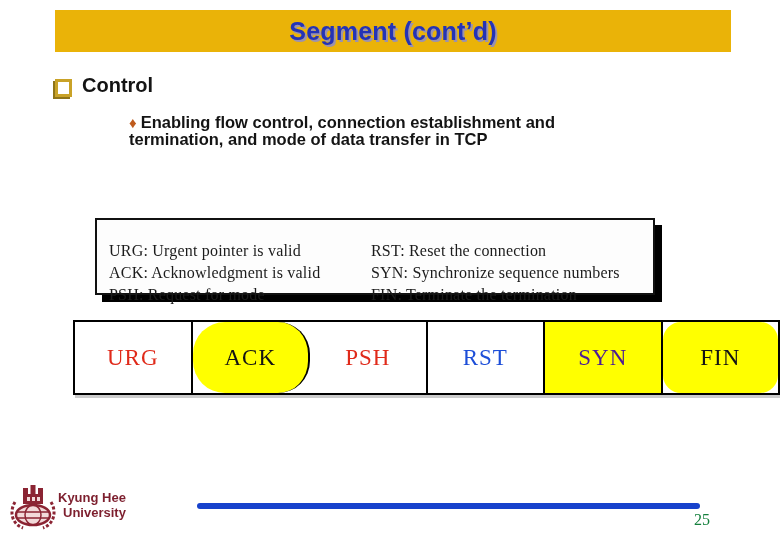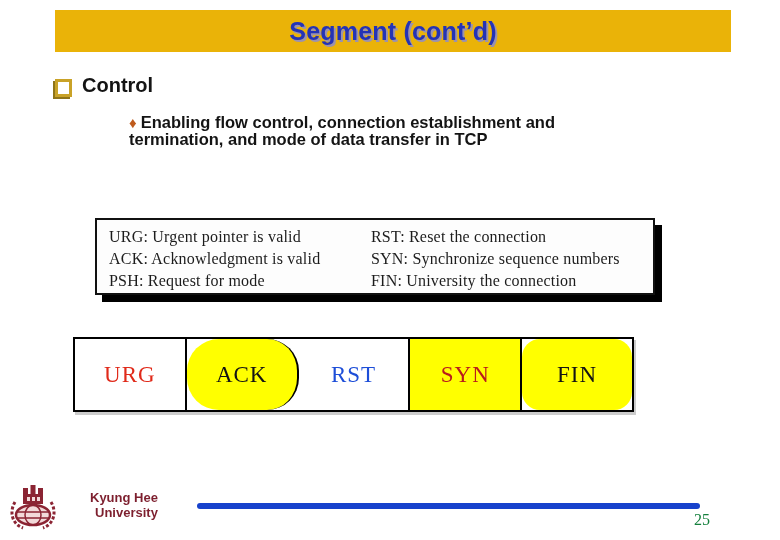--- a/index.html
+++ b/index.html
@@ -28,31 +28,30 @@
     position:absolute;left:93px;top:114px;width:575px;
     font-size:16.5px;font-weight:bold;color:#141414;line-height:17px;margin-left:36px;
   }
   .diamond{color:#BF5B1D;font-size:15px;margin-right:4px;}
   
   .desc-box{
     position:absolute;left:95px;top:218px;width:560px;height:77px;
     background:#fdfdfd;border:2px solid #111;box-shadow:7px 7px 0 #000;
     box-sizing:border-box;display:flex;
     font-family:"Liberation Serif",serif;font-size:16px;color:#1c1c1c;
-    padding-top:6px;letter-spacing:0.2px;
+    padding-top:20px;letter-spacing:0.2px;
   }
   .desc-col1{width:262px;padding-left:12px;}
   .desc-col2{flex:1;}
   .desc-line{line-height:22px;white-space:nowrap;}
   
   .flags-row{
-    position:absolute;left:73px;top:320px;width:561px;height:75px;
+    position:absolute;left:73px;top:320px;width:707px;height:75px;
     display:flex;border:2px solid #000;box-sizing:border-box;
     box-shadow:2px 3px 0 rgba(110,110,110,0.35);
-    margin-top:17px;
   }
   .flag-cell{
     flex:1;display:flex;align-items:center;justify-content:center;
     border-right:2px solid #000;font-family:"Liberation Serif",serif;
     font-size:23px;letter-spacing:1px;
   }
   .flag-cell:last-child{border-right:none;border-radius:18px;}
   
   .logo{position:absolute;left:10px;top:482px;}
   .institution{
@@ -89,29 +88,30 @@
 
   <div class="desc-box">
     <div class="desc-col1">
       <div class="desc-line">URG: Urgent pointer is valid</div>
       <div class="desc-line">ACK: Acknowledgment is valid</div>
       <div class="desc-line">PSH: Request for mode</div>
     </div>
     <div class="desc-col2">
       <div class="desc-line">RST: Reset the connection</div>
       <div class="desc-line">SYN: Synchronize sequence numbers</div>
-      <div class="desc-line">FIN: University the connection</div>
+      <div class="desc-line">FIN: Terminate the termination</div>
     </div>
   </div>
 
   <div class="flags-row">
     <div class="flag-cell" style="background-color: rgb(255, 255, 255); color: rgb(224, 42, 26);">URG</div>
     <div class="flag-cell" style="background-color: rgb(255, 255, 0); color: rgb(20, 20, 20); border-radius: 32px;">ACK</div>
+    <div class="flag-cell" style="background-color: rgb(255, 255, 255); color: rgb(224, 42, 26);">PSH</div>
     <div class="flag-cell" style="background-color: rgb(255, 255, 255); color: #1d4ed8;">RST</div>
-    <div class="flag-cell" style="background-color: rgb(255, 255, 0); color: #b91c1c;">SYN</div>
+    <div class="flag-cell" style="background-color: rgb(255, 255, 0); color: #4c1d95;">SYN</div>
     <div class="flag-cell" style="background-color: rgb(255, 255, 0); color: rgb(20, 20, 20);">FIN</div>
   </div>
 
   <div class="logo">
     <svg width="46" height="48" viewBox="0 0 46 48">
 
       <path d="M5,20 C-1,30 2,42 13,46" fill="none" stroke="#8B2433" stroke-width="3" stroke-dasharray="3,2"></path>
       <path d="M41,20 C47,30 44,42 33,46" fill="none" stroke="#8B2433" stroke-width="3" stroke-dasharray="3,2"></path>
 
       <ellipse cx="23" cy="33" rx="17" ry="10" fill="#F2DADA" stroke="#8B2433" stroke-width="2.5"></ellipse>
@@ -120,20 +120,20 @@
 
       <rect x="13" y="12" width="20" height="10" fill="#8B2433"></rect>
       <rect x="13" y="6" width="5" height="7" fill="#8B2433"></rect>
       <rect x="20.5" y="3" width="5" height="10" fill="#8B2433"></rect>
       <rect x="28" y="6" width="5" height="7" fill="#8B2433"></rect>
       <rect x="17" y="15" width="3" height="4" fill="#F2DADA"></rect>
       <rect x="22" y="15" width="3" height="4" fill="#F2DADA"></rect>
       <rect x="27" y="15" width="3" height="4" fill="#F2DADA"></rect>
     </svg>
   </div>
-  <div class="institution" style="color: rgb(125, 31, 46); margin-left: 32px;">
+  <div class="institution" style="color: rgb(125, 31, 46);">
     <div class="line1">Kyung Hee</div>
     <div class="line2">University</div>
   </div>
   <div class="accent-line" style="background-color: rgb(23, 66, 204);"></div>
   <div class="page-number">25</div>
 
 </div>
 
 </body></html>

